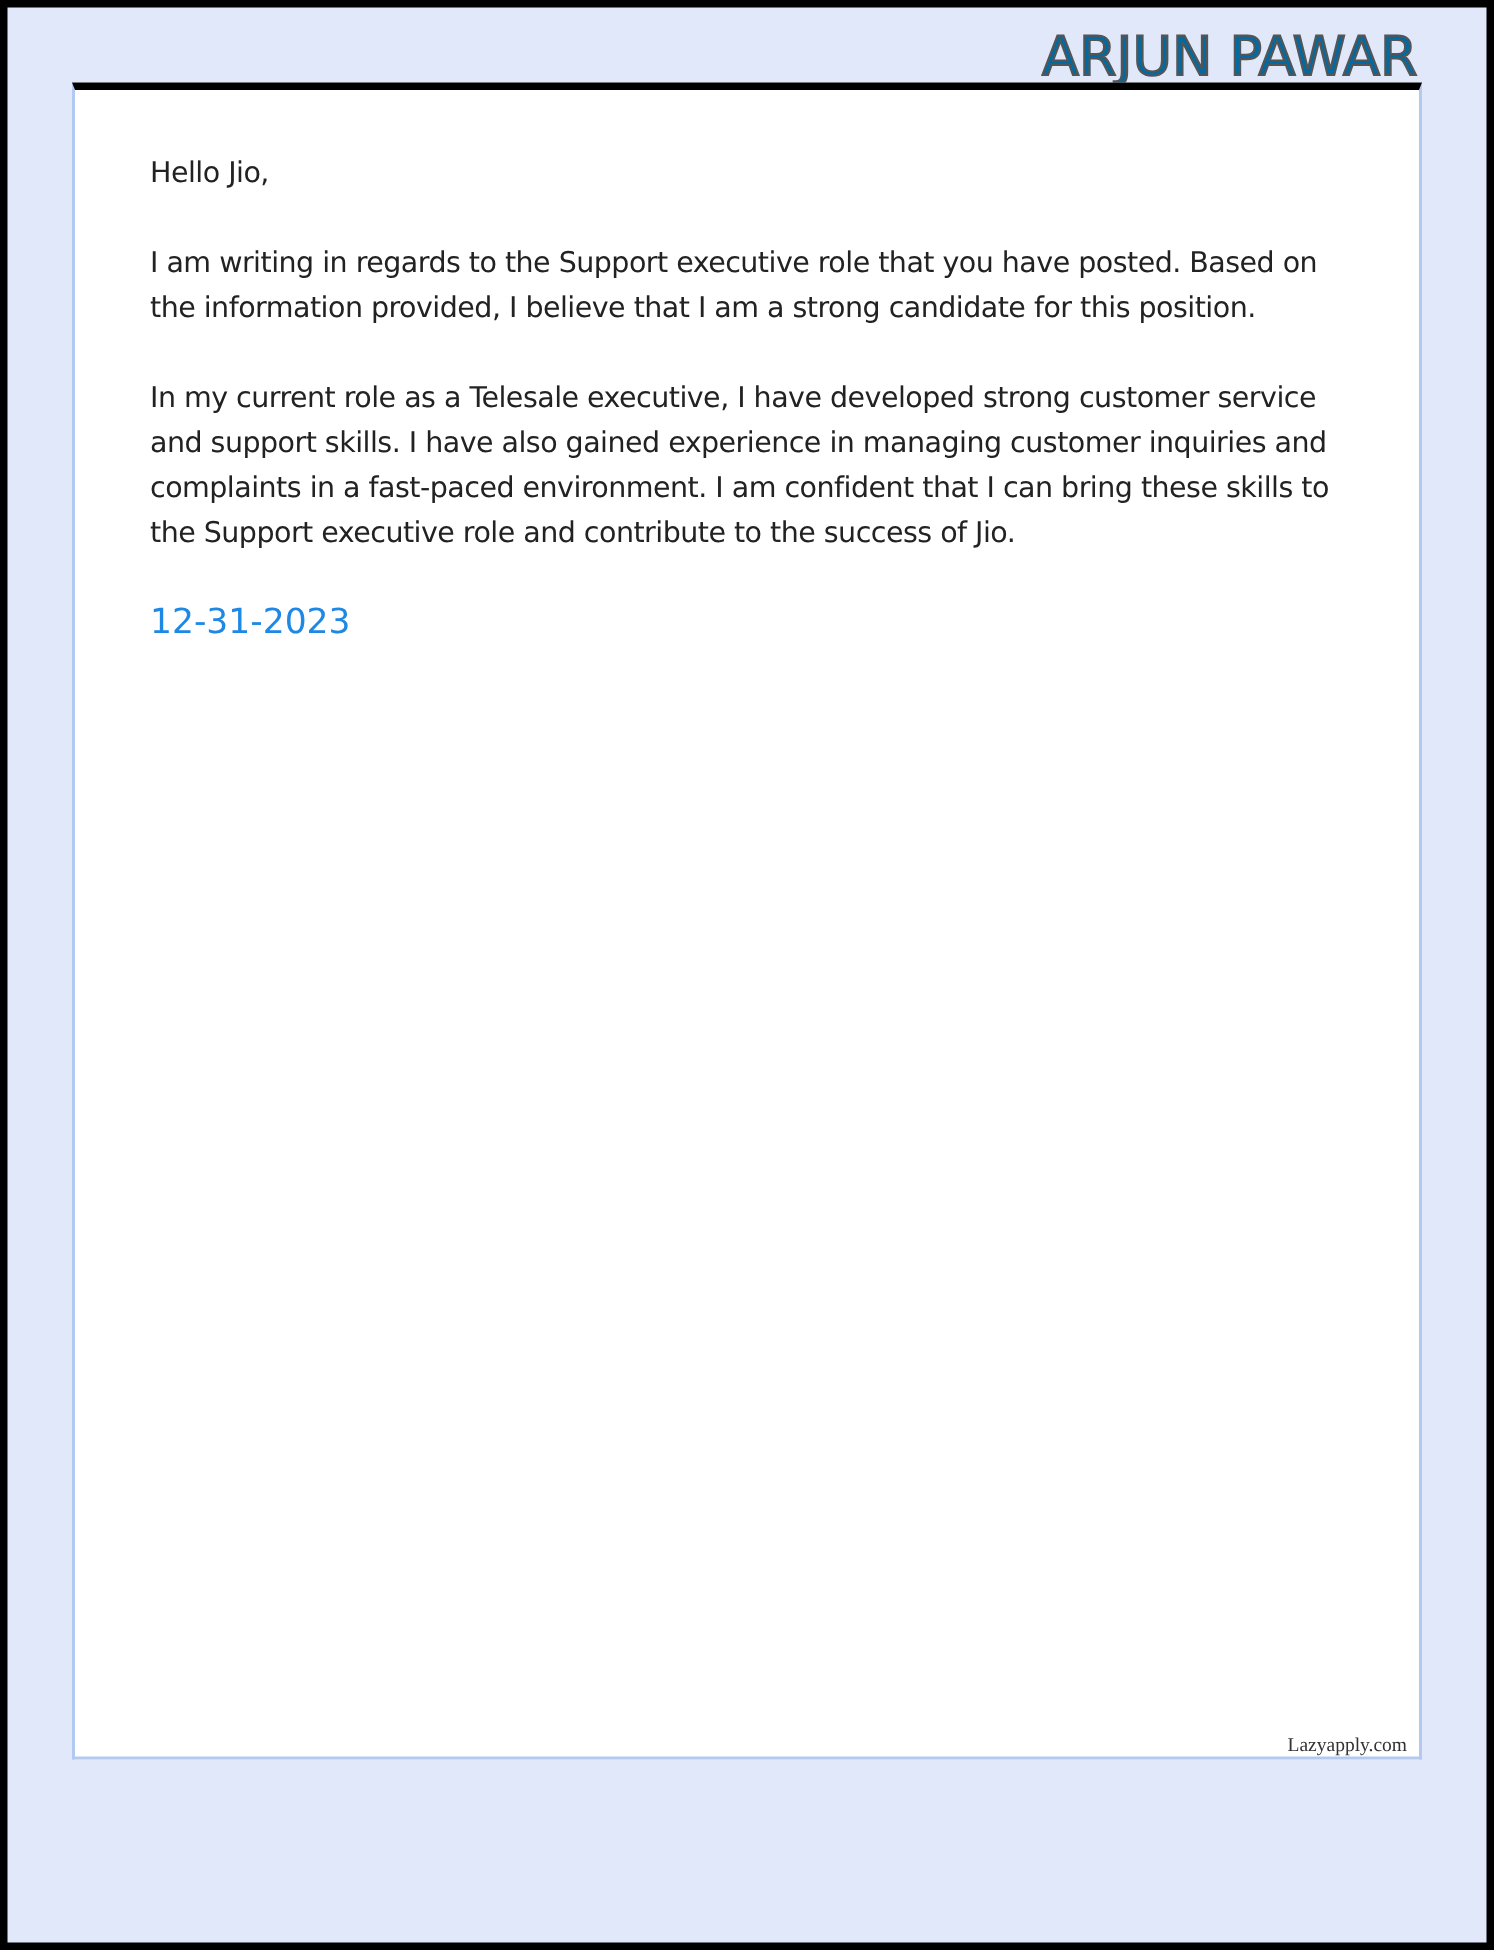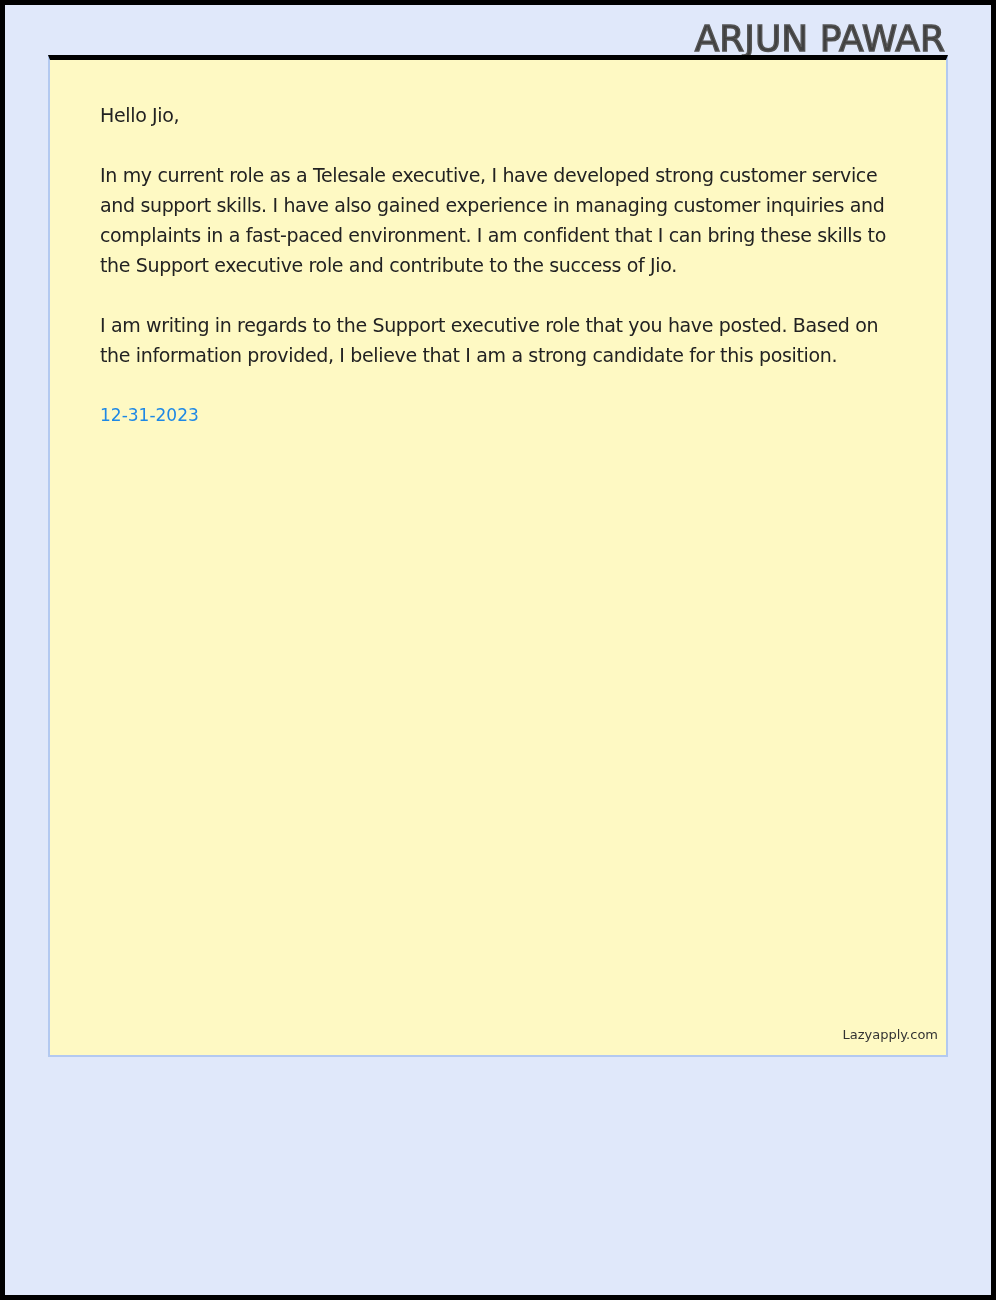--- a/index.html
+++ b/index.html
@@ -11,64 +11,65 @@
       position: relative;
       overflow: hidden;
       font-family: "DejaVu Sans", sans-serif;
     }
     .name {
       position: absolute;
       right: 46px; top: 12px;
       font-family: "DejaVu Sans", sans-serif;
       font-size: 36px;
       letter-spacing: 0px;
-      color: #404040;
+      color: #0369a1;
       -webkit-text-stroke: 1.4px #555;
       line-height: 44px;
     }
     .page {
       position: absolute;
       left: 43px; top: 50px;
-      width: 900px; height: 1002px;
+      width: 900px; height: 1118px;
       box-sizing: border-box;
-      background: #fef9c3;
+      background: #ffffff;
       border-left: 2px solid #b3c9f0;
       border-right: 2px solid #b3c9f0;
       border-bottom: 2px solid #b3c9f0;
       border-top: 5px solid #000;
     }
     .content {
       position: absolute;
       left: 50px; top: 40px;
       width: 800px;
       font-size: 19px;
       line-height: 30px;
       color: #222;
     }
     .content p { margin: 0 0 30px 0; letter-spacing: -0.35px; }
     .content p.last { margin-bottom: 10px; }
     .date {
       color: #1e88e5;
-      font-size: 17px;
+      font-size: 23px;
       line-height: 30px;
     }
     .footer {
       position: absolute;
-      right: 8px; bottom: 12px;
+      right: 8px; bottom: 0px;
       font-size: 13px;
       color: #333;
       line-height: 16px;
+      font-family: Liberation Serif, serif;
     }
   </style>
 </head>
 <body>
 
 <div class="name">ARJUN PAWAR</div>
 
 <div class="page">
   <div class="content">
     <p>Hello Jio,</p>
+    <p>I am writing in regards to the Support executive role that you have posted. Based on the information provided, I believe that I am a strong candidate for this position.</p>
     <p>In my current role as a Telesale executive, I have developed strong customer service and support skills. I have also gained experience in managing customer inquiries and complaints in a fast-paced environment. I am confident that I can bring these skills to the Support executive role and contribute to the success of Jio.</p>
-    <p>I am writing in regards to the Support executive role that you have posted. Based on the information provided, I believe that I am a strong candidate for this position.</p>
     <div class="date">12-31-2023</div>
   </div>
   <div class="footer">Lazyapply.com</div>
 </div>
 
 </body></html>

